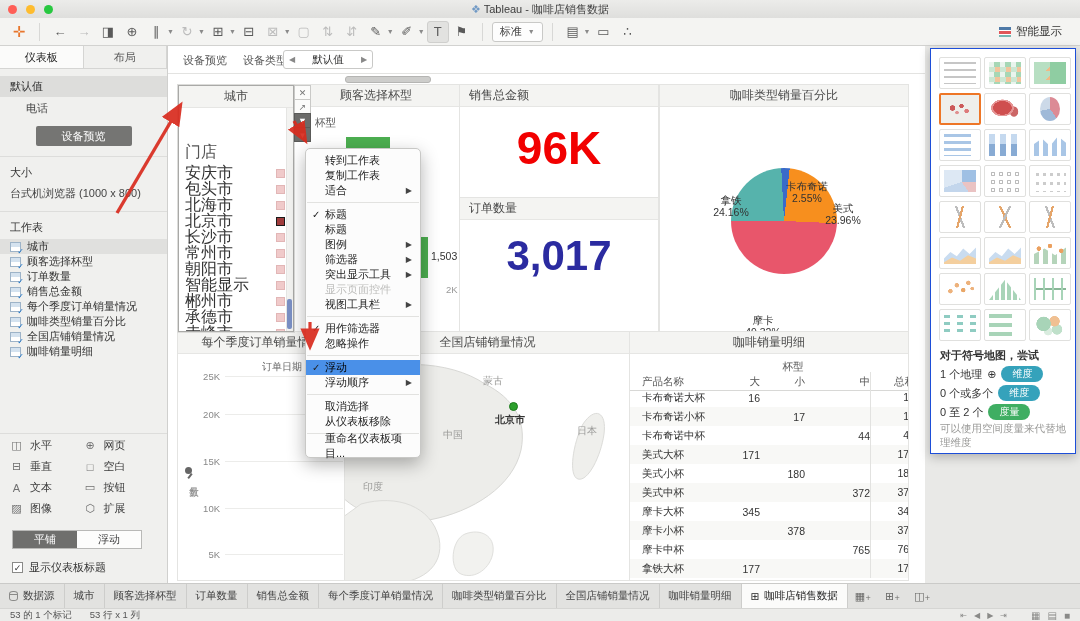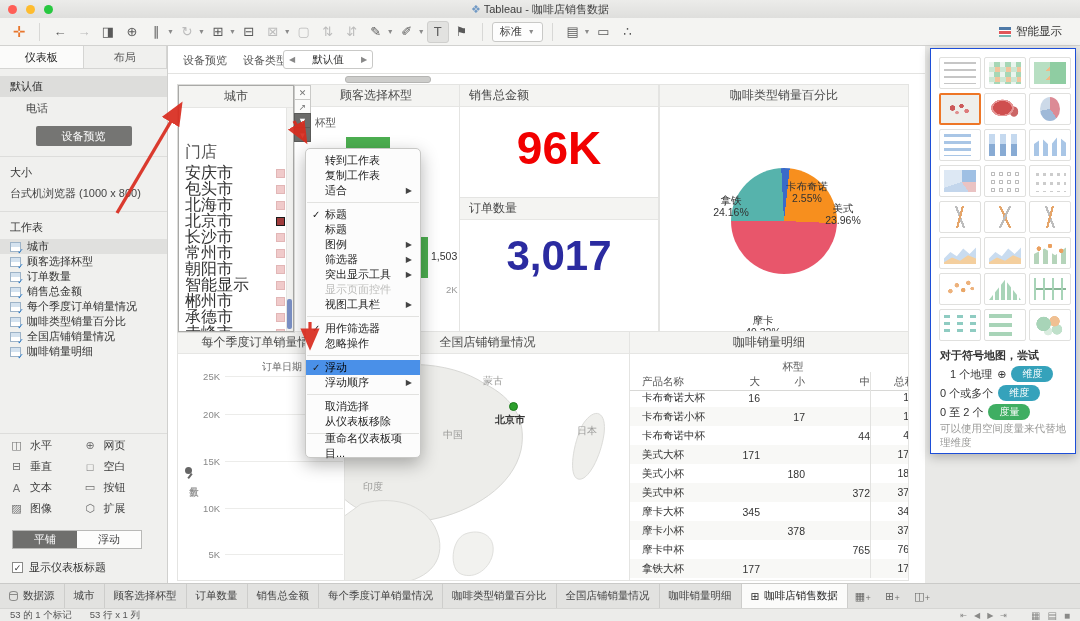--- a/index.html
+++ b/index.html
@@ -658,21 +658,21 @@
           <div class="th p-combo" style="left: 98px; top: 188px;"></div>
           <div class="th p-scatter" style="left: 8px; top: 224px;"></div>
           <div class="th p-hist" style="left: 53px; top: 224px;"></div>
           <div class="th p-box" style="left: 98px; top: 224px;"></div>
           <div class="th p-gantt" style="left: 8px; top: 260px;"></div>
           <div class="th p-bullet" style="left: 53px; top: 260px;"></div>
           <div class="th p-bub" style="left: 98px; top: 260px;"></div>
         </div>
       <div id="sm-tip">对于符号地图，尝试</div>
       <div id="sm-lines">
-          <div class="sm-line" style="top: 317px; margin-left: 10px;">
+          <div class="sm-line" style="top: 317px;">
             <span>1 个地理</span>
             <span>⊕</span>
             <span class="pill dim">维度</span>
           </div>
           <div class="sm-line" style="top: 336px;">
             <span>0 个或多个</span>
             <span class="pill dim">维度</span>
           </div>
           <div class="sm-line" style="top: 355px;">
             <span>0 至 2 个</span>

